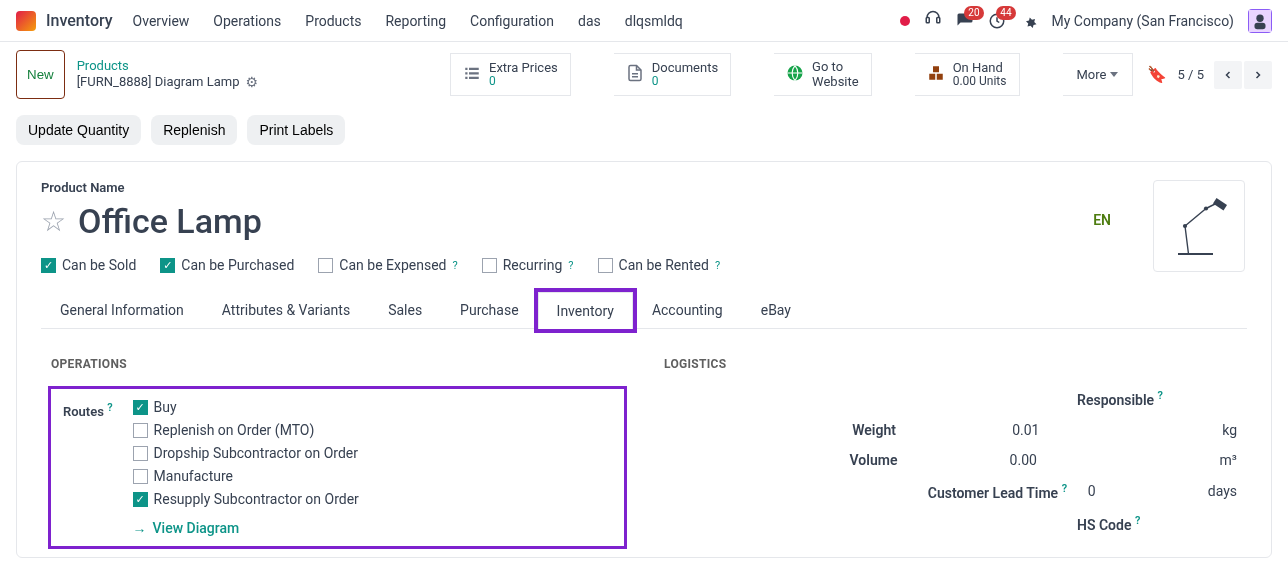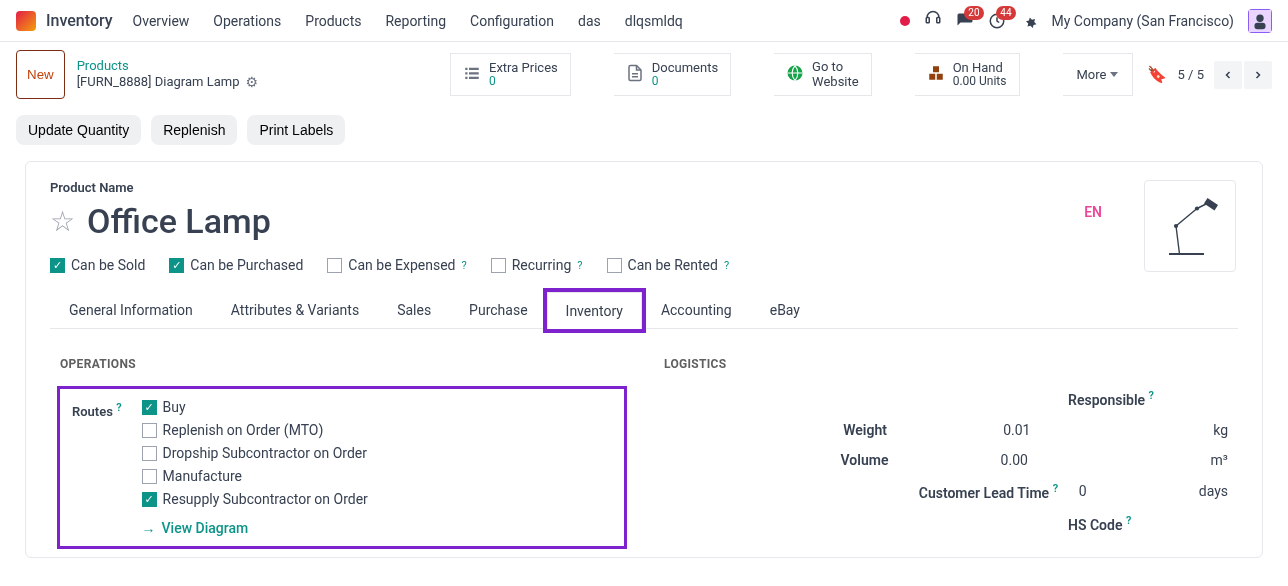--- a/index.html
+++ b/index.html
@@ -8,42 +8,42 @@
 .app-icon { width: 20px; height: 20px; background: linear-gradient(135deg, #e11d48, #f59e0b); border-radius: 4px; margin-right: 10px; }
 .app-title { font-size: 16px; font-weight: 500; margin-right: 20px; }
 .topnav { display: flex; gap: 24px; flex: 1; }
 .topnav-item { cursor: pointer; color: #374151; }
 .topbar-right { display: flex; align-items: center; gap: 14px; }
 .red-dot { width: 10px; height: 10px; background: #e11d48; border-radius: 50%; }
 .badge { position: relative; display: inline-flex; }
 .badge-count { position: absolute; top: -6px; right: -10px; background: #d63939; color: white; font-size: 10px; padding: 0 4px; border-radius: 8px; line-height: 14px; }
 .avatar { width: 24px; height: 24px; border-radius: 4px; background: #8b5cf6; display: inline-flex; align-items: center; justify-content: center; color: white; font-size: 14px; }
 .subbar { display: flex; align-items: center; padding: 8px 16px; gap: 12px; }
-.new-btn { border: 1px solid #7c2d12; color: #c2410c; background: white; padding: 16px 10px; border-radius: 4px; font-weight: 500; cursor: pointer; }
+.new-btn { border: 1px solid #7c2d12; color: #15803d; background: white; padding: 16px 10px; border-radius: 4px; font-weight: 500; cursor: pointer; }
 .breadcrumb { display: flex; flex-direction: column; line-height: 1.2; }
 .breadcrumb-parent { color: #0d9488; font-size: 13px; cursor: pointer; }
 .breadcrumb-current { font-size: 13px; display: flex; align-items: center; gap: 6px; }
 .stat-box { display: flex; align-items: center; gap: 8px; border: 1px solid #e5e7eb; padding: 6px 12px; cursor: pointer; font-size: 13px; }
 .stat-box + .stat-box { border-left: none; }
 .stat-icon { color: #6b7280; }
 .stat-label { line-height: 1.1; }
 .stat-value { color: #0d9488; font-size: 12px; }
 .more-btn { border: 1px solid #e5e7eb; border-left: none; padding: 8px 14px; cursor: pointer; display: flex; align-items: center; gap: 4px; font-size: 13px; }
 .pager-section { display: flex; align-items: center; gap: 10px; margin-left: auto; }
 .pager { font-size: 13px; }
 .pager-btns { display: flex; gap: 2px; }
 .pager-btn { width: 28px; height: 28px; background: #f3f4f6; display: flex; align-items: center; justify-content: center; cursor: pointer; border-radius: 2px; }
 .actions-row { display: flex; gap: 10px; padding: 8px 16px; }
 .action-btn { background: #eef0f2; border: none; padding: 7px 12px; border-radius: 8px; cursor: pointer; font-size: 14px; }
-.content { margin: 8px 25px; border: 1px solid #e5e7eb; border-radius: 6px; padding: 18px 24px 0 24px; position: relative; }
+.content { margin: 8px 16px; border: 1px solid #e5e7eb; border-radius: 6px; padding: 18px 24px 0 24px; position: relative; }
 .label-sm { font-size: 13px; font-weight: 600; }
 .title-row { display: flex; align-items: center; gap: 12px; margin-top: 6px; }
 .star { font-size: 28px; color: #9ca3af; cursor: pointer; }
 .prod-title { font-size: 34px; font-weight: 500; }
-.lang-btn { position: absolute; right: 160px; top: 42px; color: #ec4899; font-weight: 600; cursor: pointer; font-size: 14px; }
+.lang-btn { position: absolute; right: 160px; top: 50px; color: #4d7c0f; font-weight: 600; cursor: pointer; font-size: 14px; }
 .prod-image { position: absolute; right: 26px; top: 18px; width: 92px; height: 92px; border: 1px solid #e5e7eb; border-radius: 4px; display: flex; align-items: center; justify-content: center; }
 .check-row { display: flex; gap: 24px; margin-top: 16px; flex-wrap: wrap; }
 .check { display: flex; align-items: center; gap: 6px; cursor: pointer; }
 .cb { width: 15px; height: 15px; border: 1px solid #9ca3af; display: inline-flex; align-items: center; justify-content: center; background: white; }
 .cb.on { background: #0d9488; border-color: #0d9488; color: white; font-size: 11px; }
 .q { color: #0d9488; font-size: 11px; vertical-align: super; }
 .tabs { display: flex; border-bottom: 1px solid #e5e7eb; margin-top: 18px; }
 .tab { padding: 10px 18px; border: 1px solid transparent; border-bottom: none; cursor: pointer; font-size: 14px; }
 .tab.active { border-color: #e5e7eb; background: white; position: relative; top: 1px; }
 .hl-purple { outline: 3px solid #7e22ce; outline-offset: 0px; }

